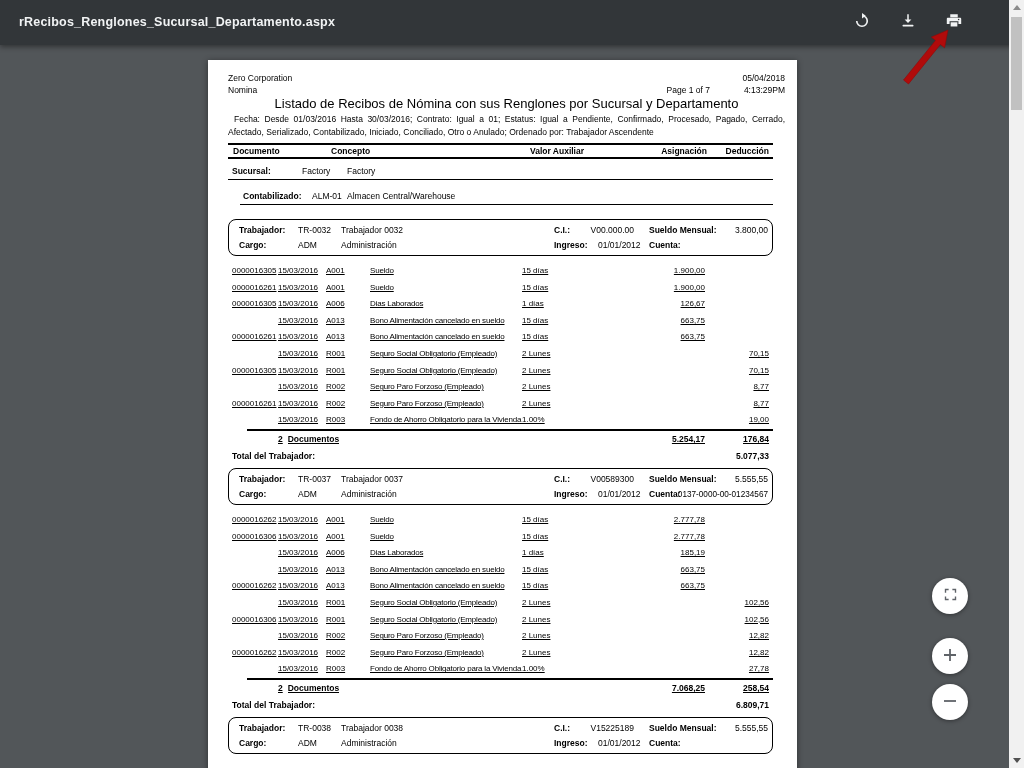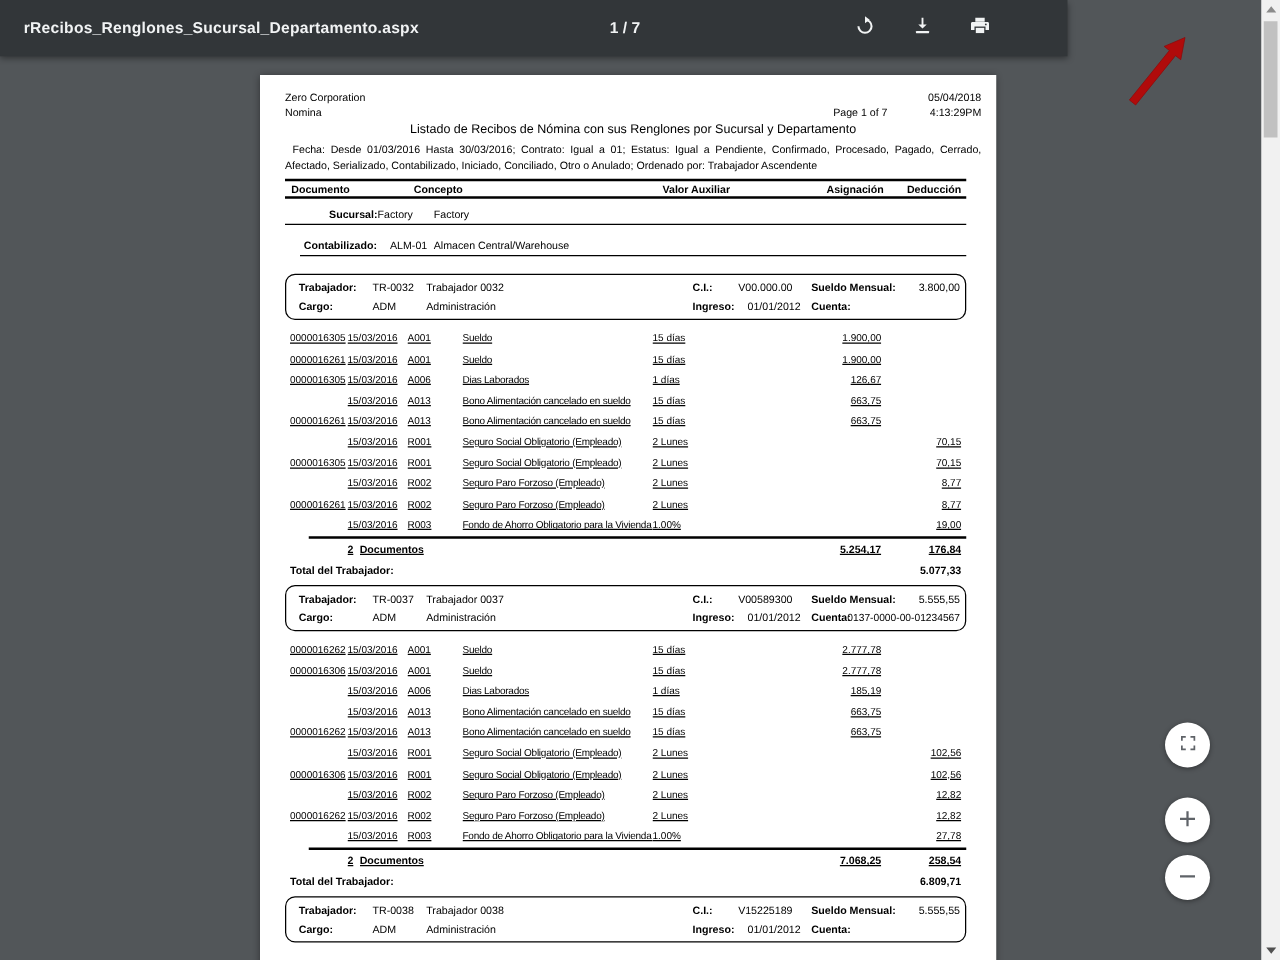--- a/index.html
+++ b/index.html
@@ -1,20 +1,20 @@
 <!DOCTYPE html>
 <html><head>
 <meta charset="utf-8">
 <style>
   * { box-sizing: border-box; margin: 0; padding: 0; }
   html,body { width:1024px; height:768px; overflow:hidden; }
   body { background:#525659; font-family:"Liberation Sans","DejaVu Sans",sans-serif; position:relative; }
 
   
-  .toolbar { position:absolute; top:0; left:0; width:854px; height:45px; background:#323639;
+  .toolbar { position:absolute; top:0; left:0; width:1024px; height:45px; background:#323639;
              box-shadow:0 2px 5px rgba(0,0,0,.4); z-index:5; }
   .tb-title { position:absolute; left:19px; top:0; height:45px; line-height:45px;
               color:#f1f3f4; font-size:12.5px; font-weight:bold; letter-spacing:.2px; white-space:nowrap; }
   .tb-pages { position:absolute; left:440px; width:120px; top:0; height:45px; line-height:45px;
               text-align:center; color:#f1f3f4; font-size:12.5px; font-weight:bold; }
   .tb-actions { position:absolute; right:54px; top:6px; display:flex; gap:14px; }
   .icon-btn { width:32px; height:32px; background:none; border:none; display:flex;
               align-items:center; justify-content:center; cursor:pointer; }
 
   
@@ -37,35 +37,35 @@
   
   .page { position:absolute; left:208px; top:60px; width:589px; height:720px; background:#fff;
           box-shadow:0 1px 6px rgba(0,0,0,.45); color:#000; }
   .page-inner { padding:12px 0 0 20px; }
 
   .rpt-header { width:557px; font-size:8.5px; }
   .rh-r1 { display:flex; justify-content:space-between; height:12px; line-height:12px; }
   .rh-r2 { position:relative; height:12px; line-height:12px; }
   .rh-page { position:absolute; right:75px; top:0; }
   .rh-time { position:absolute; right:0; top:0; }
-  .rpt-title { width:557px; text-align:center; height:13px; line-height:13px; margin-top:1px; font-size:10px; }
+  .rpt-title { width:557px; text-align:center; height:13px; line-height:13px; margin-top:1px; font-size:13px; }
   .rpt-filters { width:557px; margin-top:3px; text-align:justify; line-height:13px;
                  text-indent:6px; font-size:8.5px; }
 
   .content { width:545px; font-size:8.5px; }
 
   .colhead { position:relative; height:16px; margin-top:4px; border-top:2px solid #000;
              border-bottom:2px solid #000; font-weight:bold; }
   .colhead span { position:absolute; top:0; line-height:12px; white-space:nowrap; }
   .h-doc { left:5px; } .h-conc { left:103px; } .h-aux { left:302px; }
   .h-asig { right:66px; } .h-ded { right:4px; }
 
   .suc { margin-top:6px; padding:1px 0 2px; border-bottom:1.5px solid #000; line-height:11px; }
   .suc span { display:inline-block; vertical-align:top; }
-  .suc-label { margin-left:4px; width:70px; font-weight:bold;text-align:right; }
+  .suc-label { margin-left:4px; width:70px; font-weight:bold; }
   .suc-code { width:45px; }
 
   .dept { margin-top:10px; margin-left:12px; padding:1px 0 2px; border-bottom:1.5px solid #000; line-height:11px; }
   .dept span { display:inline-block; vertical-align:top; }
   .dept-label { margin-left:3px; width:69px; font-weight:bold; }
   .dept-code { width:35px; }
 
   .worker { margin-top:3px; }
   .workers > .worker:first-child { margin-top:14px; }
 
@@ -96,21 +96,20 @@
   .total-val { flex:1; text-align:right; }
 
   
   .annot { position:absolute; left:880px; top:20px; z-index:10; pointer-events:none; }
 </style>
 </head>
 <body>
 
 <div class="toolbar">
   <div class="tb-title">rRecibos_Renglones_Sucursal_Departamento.aspx</div>
-  <div class="tb-pages">1 / 7</div>
   <div class="tb-actions">
     <button class="icon-btn">
       <span>
         <svg width="18" height="18" viewBox="0 0 24 24">
             <path d="M12 5a7 7 0 1 1-7 7" fill="none" stroke="#f1f3f4" stroke-width="2.2"></path>
             <path d="M12 1.2 17 5l-5 3.8z" fill="#f1f3f4"></path>
           </svg>
       </span>
     </button>
     <button class="icon-btn">

